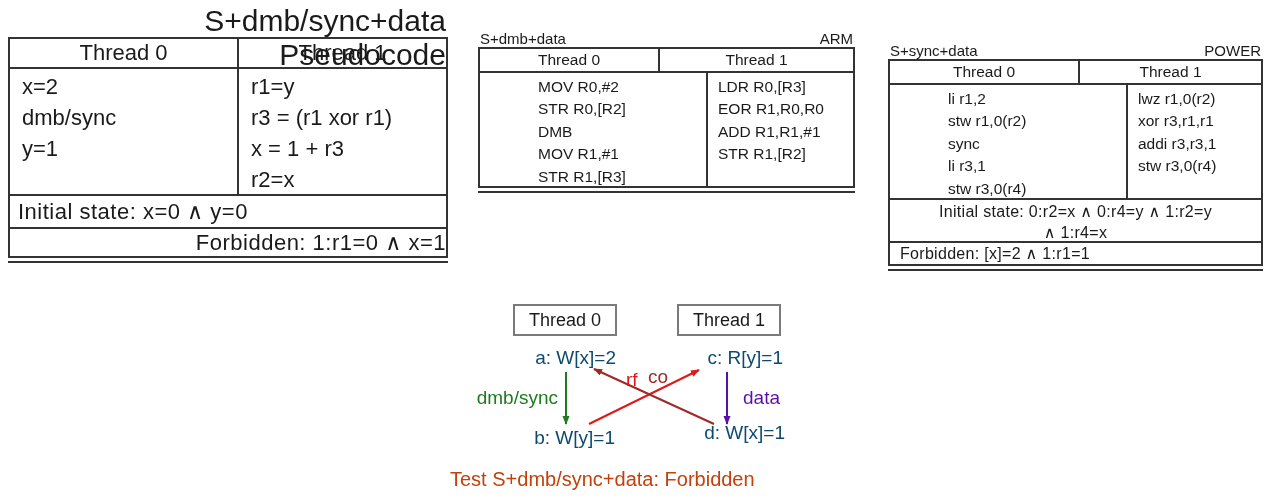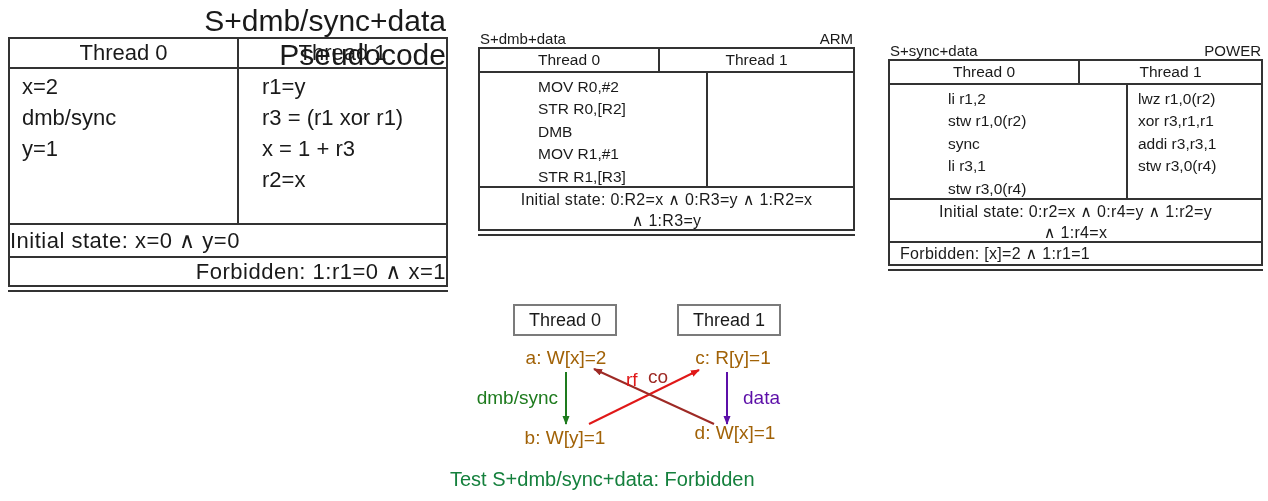--- a/index.html
+++ b/index.html
@@ -18,48 +18,48 @@
   .body-cell.c0 { border-right: 2px solid #333; }
   .init-row, .forb-row { border-top: 2px solid #333; }
   .dbl { height: 2px; background: #333; margin-top: 3px; }
 
   
   .t-left { left: 8px; top: 4px; width: 440px; }
   .t-left .tbl-title { height: 33px; font-size: 30px; flex-direction: column; }
   .t-left .hdr { height: 30px; line-height: 28px; font-size: 22px; }
   .t-left .hdr-cell.c0 { width: 229px; }
   .t-left .hdr-cell.c1 { flex: 1; }
-  .t-left .tbody { height: 154px; font-size: 22px; line-height: 31px; gap: 11px; }
+  .t-left .tbody { height: 125px; font-size: 22px; line-height: 31px; }
   .t-left .body-cell { padding: 2px 0 0 12px; }
   .t-left .body-cell.c0 { width: 229px; }
   .t-left .body-cell.c1 { flex: 1; }
-  .t-left .init-row { height: 33px; line-height: 31px; font-size: 22px; padding-left: 0; letter-spacing: 0.5px; }
+  .t-left .init-row { height: 33px; line-height: 31px; font-size: 22px; padding-left: 8px; letter-spacing: 0.5px; }
   .t-left .forb-row { height: 29px; line-height: 27px; font-size: 22px; padding-left: 12px; letter-spacing: 0.5px; text-align: right; }
 
   
   .t-mid { left: 478px; top: 25px; width: 377px; }
   .t-right { left: 888px; top: 37px; width: 375px; }
   .t-sm .tbl-title { height: 22px; font-size: 15px; text-align: center; }
   .t-sm .hdr { height: 24px; line-height: 22px; font-size: 15.5px; }
   .t-sm .hdr-cell.c1 { flex: 1; }
   .t-mid .hdr-cell.c0, .t-mid .body-cell.c0 { width: 180px; }
   .t-right .hdr-cell.c0, .t-right .body-cell.c0 { width: 190px; }
   .t-sm .tbody { height: 113px; font-size: 15.5px; line-height: 22.4px; margin-left: 48px; }
   .t-sm .body-cell { padding: 3px 0 0 10px; }
   .t-sm .body-cell.c1 { flex: 1; }
   .t-sm .init-row { height: 43px; font-size: 16px; line-height: 21px; text-align: center; letter-spacing: 0.3px; padding-top: 1px; }
   .t-sm .forb-row { height: 23px; font-size: 16px; line-height: 21px; padding-left: 10px; letter-spacing: 0.3px; }
 
   
   .thread-box { position: absolute; width: 104px; height: 32px; border: 2px solid #7b7b7b;
                 text-align: center; line-height: 28px; font-size: 18px; background: #fff; }
-  .evt { position: absolute; width: 100px; height: 24px; text-align: center; font-size: 19px; color: #a16207; }
+  .evt { position: absolute; width: 100px; height: 24px; text-align: right; font-size: 19px; color: #0c4a6e; }
   .overlay { position: absolute; left: 0; top: 0; width: 1268px; height: 501px; pointer-events: none; }
   .overlay text { font-family: "Liberation Sans", sans-serif; }
-  .caption { position: absolute; left: 450px; top: 468px; font-size: 20px; color: #15803d; }
+  .caption { position: absolute; left: 450px; top: 468px; font-size: 20px; color: #c2410c; }
 </style>
 </head>
 <body>
 
 <div class="stage">
 
   <div class="tblwrap t-left">
     <div class="tbl-title">
       <span>S+dmb/sync+data</span>
       <span>Pseudocode</span>
@@ -93,24 +93,24 @@
       <div class="hdr">
         <div class="hdr-cell c0">Thread 0</div>
         <div class="hdr-cell c1">Thread 1</div>
       </div>
       <div class="tbody">
         <div class="body-cell c0">MOV R0,#2
 STR R0,[R2]
 DMB
 MOV R1,#1
 STR R1,[R3]</div>
-      </div>
-      <div class="init-row">
-        <div>Initial state: 0:R2=x ∧ 0:R3=y ∧ 1:R2=x</div>
-        <div>∧ 1:R3=y</div>
+        <div class="body-cell c1">LDR R0,[R3]
+EOR R1,R0,R0
+ADD R1,R1,#1
+STR R1,[R2]</div>
       </div>
     </div>
     <div class="dbl"></div>
   </div>
 
   <div class="tblwrap t-sm t-right">
     <div class="tbl-title">
       <span>S+sync+data</span>
       <span>POWER</span>
     </div>

